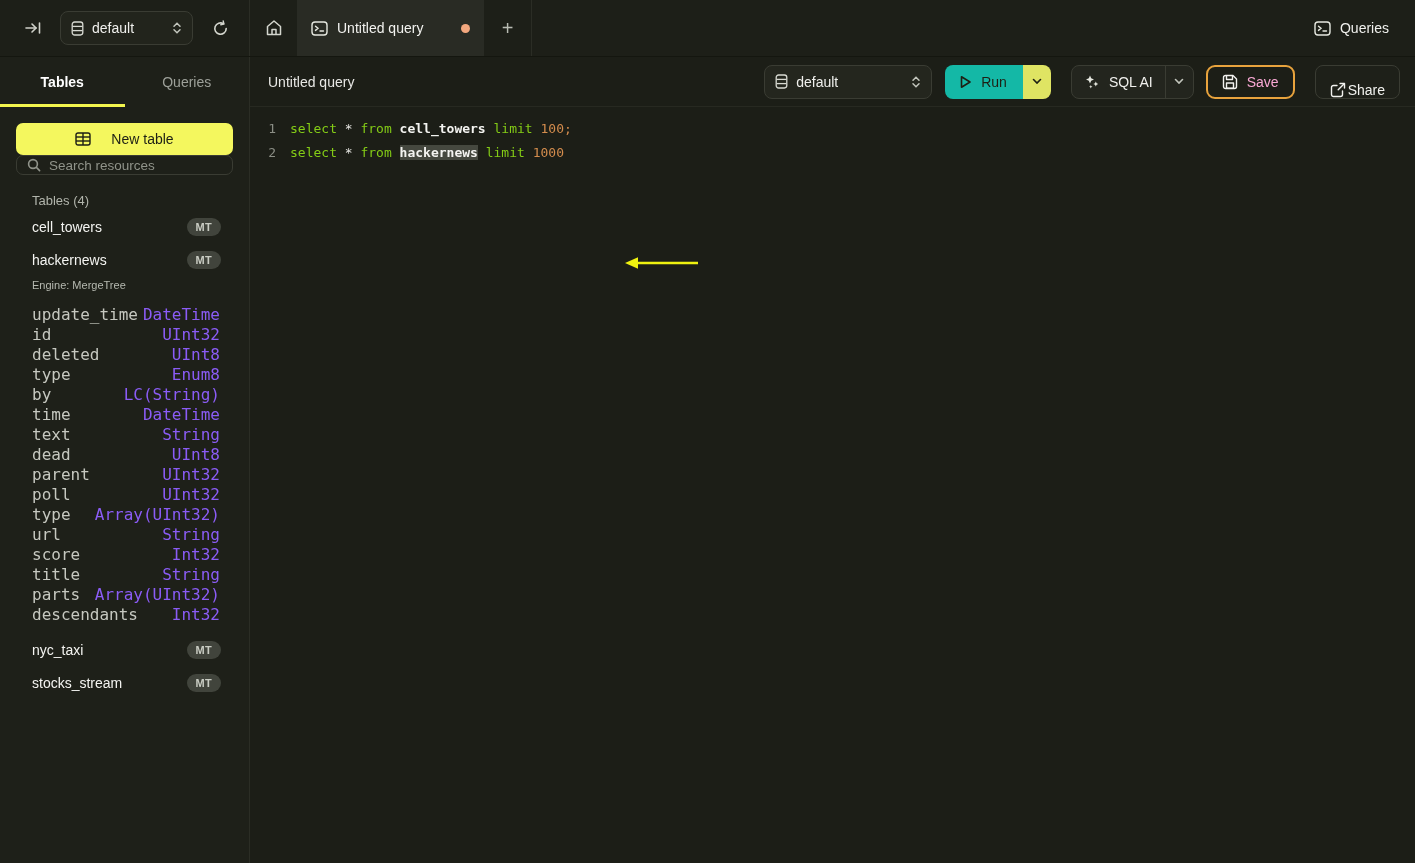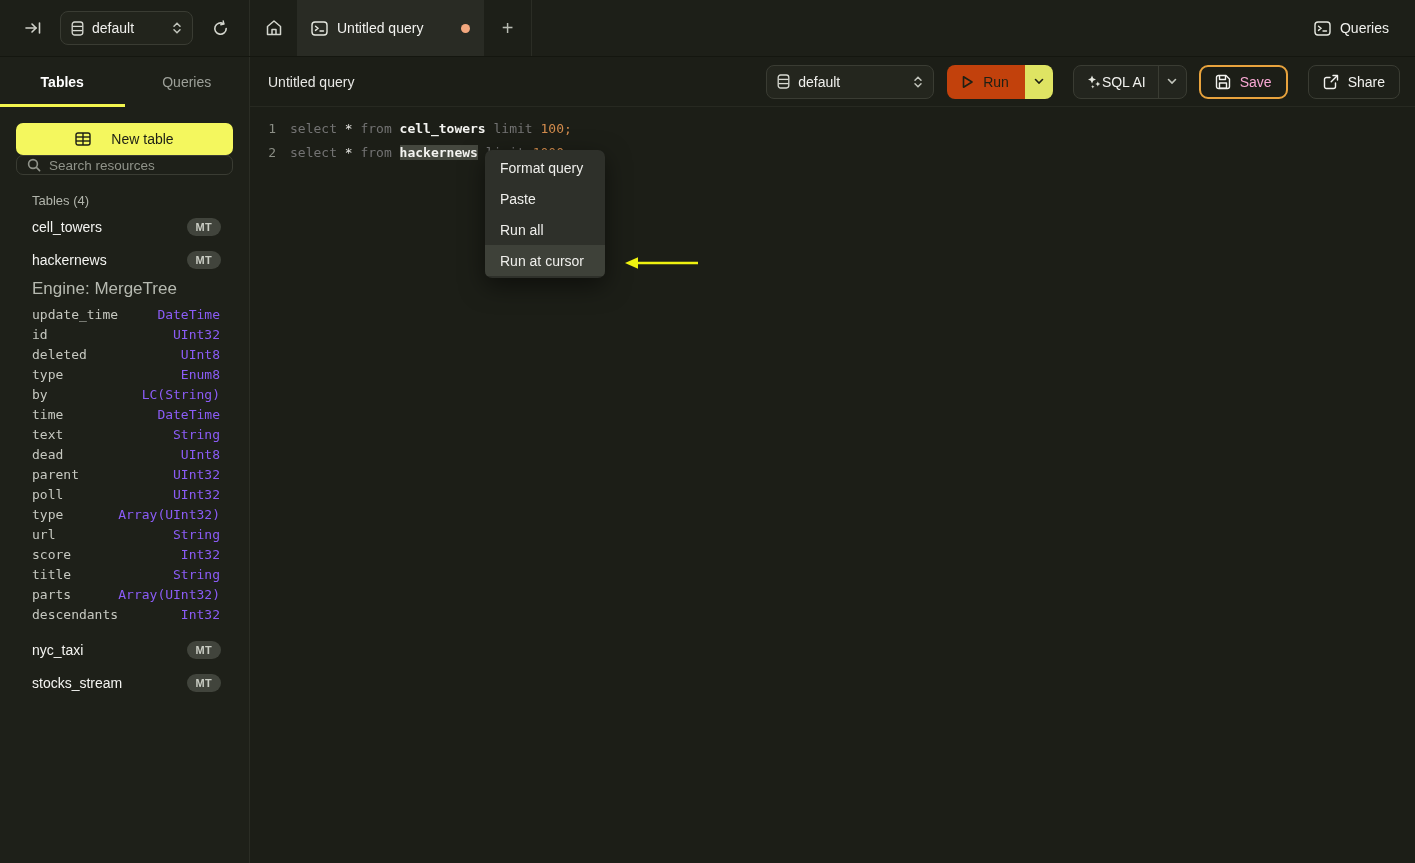--- a/index.html
+++ b/index.html
@@ -81,25 +81,25 @@
   .section-label { margin:18px 0 2px; padding-left:16px; font-size:13px; color:#b2b5ac; height:16px; }
   .tbl-row {
     height:32px; margin-top:1px; display:flex; align-items:center; justify-content:space-between;
     padding:0 12px 0 16px; border-radius:6px; cursor:pointer;
   }
   .tbl-name { font-size:14px; font-weight:500; color:#f4f4f1; }
   .badge {
     background:#41443c; color:#c9ccc3; font-size:11px; font-weight:700;
     padding:3px 9px; border-radius:10px; letter-spacing:.3px;
   }
-  .engine-line { margin-top:3px; padding-left:16px; font-size:17px; color:#b6b9b0; height:16px; }
+  .engine-line { margin-top:3px; padding-left:16px; font-size:11px; color:#b6b9b0; height:16px; }
   .schema { margin-top:9px; }
   .schema-row {
     height:20px; display:flex; align-items:center; justify-content:space-between;
-    padding:0 13px 0 16px; font-family:"DejaVu Sans Mono", monospace; font-size:13px; cursor:default;
+    padding:0 13px 0 16px; font-family:"DejaVu Sans Mono", monospace; font-size:16px; cursor:default;
   }
   .schema-row .col-name { color:#c6c8c0; }
   .schema-row .col-type { color:#8b5cf6; }
   .gap-after-schema { height:9px; }
 
   
   .main { flex:1; display:flex; flex-direction:column; position:relative; background:#1c1e17; }
   .main-header {
     height:50px; flex:0 0 50px; display:flex; align-items:center;
     padding:0 15px 0 18px; border-bottom:1px solid #272921;
@@ -108,50 +108,50 @@
   .toolbar { margin-left:auto; display:flex; align-items:center; }
   .tb-select {
     width:168px; height:34px; background:#24261e; border:1px solid #3a3c33; border-radius:8px;
     display:flex; align-items:center; gap:8px; padding:0 10px; cursor:pointer;
   }
   .tb-select .lbl { flex:1; color:#f0f0ed; }
   .run-btn {
     margin-left:13px; height:34px; display:flex; border-radius:8px; overflow:hidden; cursor:pointer;
   }
   .run-main {
-    background:#c2410c; color:#1e2014; display:flex; align-items:center; gap:9px;
+    background:#14b8a6; color:#1e2014; display:flex; align-items:center; gap:9px;
     padding:0 16px 0 14px; font-size:14px; font-weight:500;
   }
   .run-caret { background:#dfe463; width:28px; display:flex; align-items:center; justify-content:center; color:#1e2014; }
   .ai-btn {
     margin-left:20px; height:34px; background:#23251e; border:1px solid #3a3c33; border-radius:8px;
     display:flex; align-items:center; overflow:hidden; cursor:pointer;
   }
-  .ai-main { display:flex; align-items:center; gap:0; padding:0 12px; color:#f0f0ed; }
+  .ai-main { display:flex; align-items:center; gap:9px; padding:0 12px; color:#f0f0ed; }
   .ai-caret {
     width:28px; align-self:stretch; display:flex; align-items:center; justify-content:center;
     color:#c2c5bc; border-left:1px solid #3a3c33;
   }
   .save-btn {
     margin-left:12px; height:34px; background:transparent; border:2px solid #e8a33d; border-radius:9px;
     display:flex; align-items:center; gap:9px; padding:0 14px; color:#f9a8d4; font-size:14px;
     cursor:pointer; font-family:inherit;
   }
   .share-btn {
     margin-left:20px; height:34px; background:#1e2019; border:1px solid #3a3c33; border-radius:8px;
-    display:flex; align-items:center; gap:9px; padding:0 14px; color:#f2f2ef; font-size:14px;
+    display:flex; align-items:flex-end; gap:2px; padding:0 14px; color:#f2f2ef; font-size:14px;
     cursor:pointer; font-family:inherit;
   }
 
   
   .editor { flex:1; position:relative; padding-top:9px; font-family:"DejaVu Sans Mono", monospace; font-size:13px; }
   .code-line { height:24px; display:flex; align-items:center; }
   .line-no { width:26px; flex:0 0 26px; text-align:right; color:#8b8e85; }
   .line-code { margin-left:14px; white-space:pre; }
-  .tok-keyword { color:#737373; }
+  .tok-keyword { color:#84cc16; }
   .tok-star { color:#e6e6e2; }
   .tok-table { color:#f3f3f0; font-weight:700; }
   .tok-number { color:#d38c4d; }
   .tok-plain { color:#d6d6d2; }
   .tok-selected { background:#45483f; }
 
   
   .ctx-menu {
     position:absolute; left:235px; top:43px; width:120px; z-index:5;
     background:#2e302a; border-radius:7px; padding:2px 0;
@@ -448,26 +448,20 @@
           <div class="code-line">
             <span class="line-no">1</span>
             <span class="line-code"><span class="tok-keyword">select</span><span class="tok-plain"> </span><span class="tok-star">*</span><span class="tok-plain"> </span><span class="tok-keyword">from</span><span class="tok-plain"> </span><span class="tok-table">cell_towers</span><span class="tok-plain"> </span><span class="tok-keyword">limit</span><span class="tok-plain"> </span><span class="tok-number">100</span><span class="tok-number">;</span></span>
           </div>
           <div class="code-line">
             <span class="line-no">2</span>
             <span class="line-code"><span class="tok-keyword">select</span><span class="tok-plain"> </span><span class="tok-star">*</span><span class="tok-plain"> </span><span class="tok-keyword">from</span><span class="tok-plain"> </span><span class="tok-table tok-selected">hackernews</span><span class="tok-plain"> </span><span class="tok-keyword">limit</span><span class="tok-plain"> </span><span class="tok-number">1000</span></span>
           </div>
         </div>
 
-      <div class="ctx-menu" id="ctx-menu">
-          <div class="ctx-item">Format query</div>
-          <div class="ctx-item">Paste</div>
-          <div class="ctx-item">Run all</div>
-          <div class="ctx-item highlighted">Run at cursor</div>
-        </div>
 
       <div class="arrow-annotation">
         <svg width="76" height="16" viewBox="0 0 76 16">
           <line x1="13" y1="8" x2="74" y2="8" stroke="#eff210" stroke-width="2.4"></line>
           <polygon points="1,8 14,2.2 14,13.8" fill="#eff210"></polygon>
         </svg>
       </div>
     </div>
   </div>
 </div>

